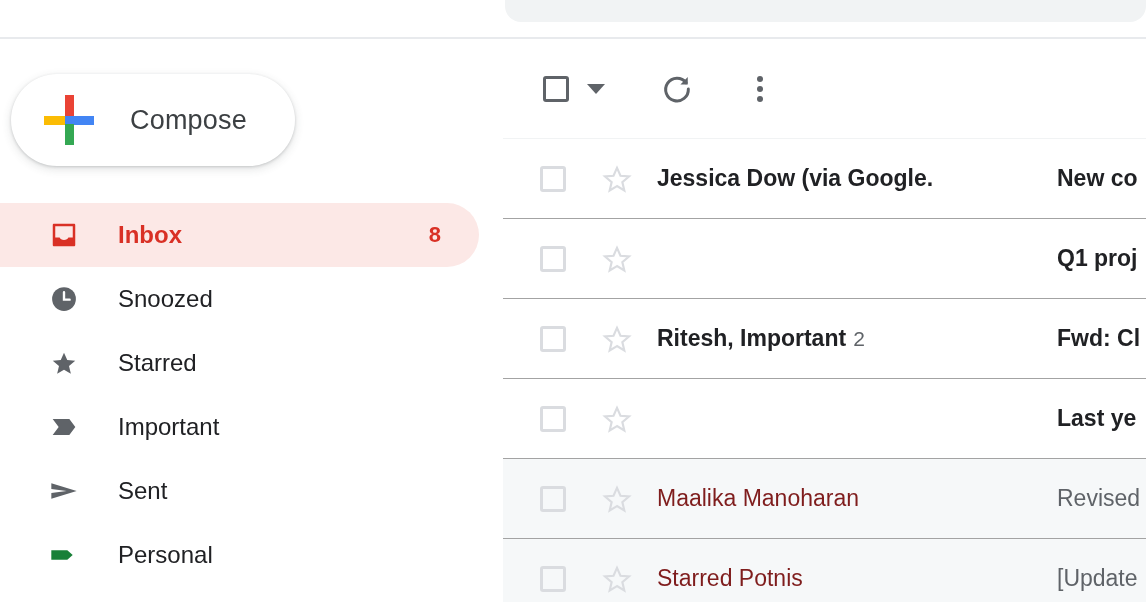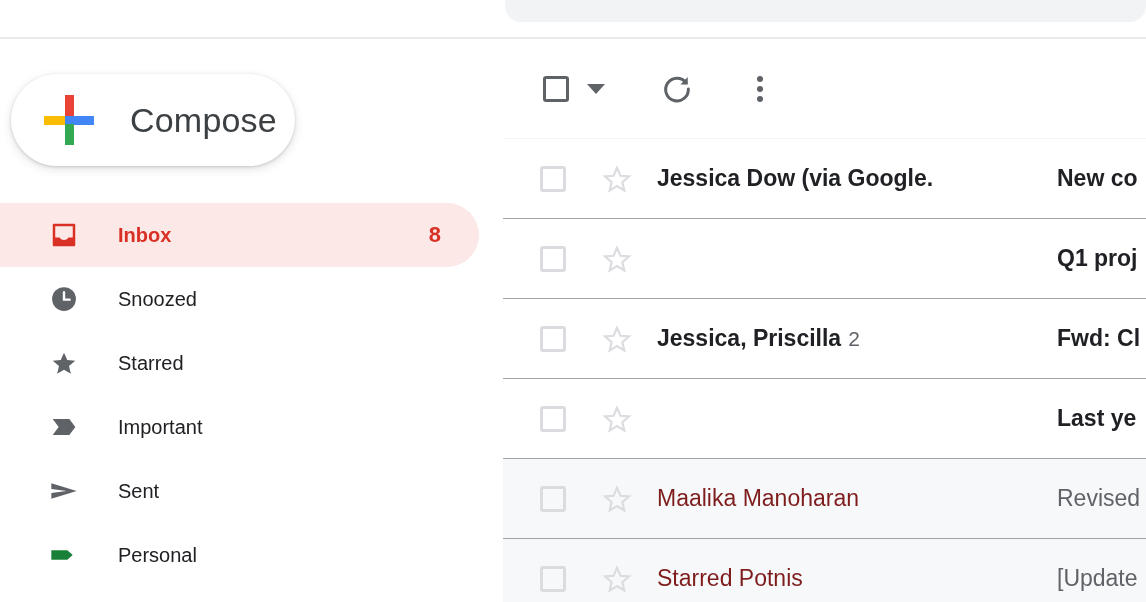--- a/index.html
+++ b/index.html
@@ -71,21 +71,21 @@
     position: absolute;
     display: block;
   }
   .gplus .arm-top    { left: 21px; top: 0px;  width: 9px;  height: 22px; background: #ea4335; }
   .gplus .arm-left   { left: 0px;  top: 21px; width: 22px; height: 9px;  background: #fbbc04; }
   .gplus .arm-right  { left: 21px; top: 21px; width: 29px; height: 9px;  background: #4285f4; }
   .gplus .arm-bottom { left: 21px; top: 29px; width: 9px;  height: 21px; background: #34a853; }
 
   .compose-label {
     margin-left: 36px;
-    font-size: 34px;
+    font-size: 27px;
     color: #3c4043;
     letter-spacing: 0.2px;
   }
 
   .nav-list {
     position: absolute;
     left: 0;
     top: 164px;
     width: 503px;
   }
@@ -107,21 +107,21 @@
   .nav-icon {
     width: 36px;
     height: 36px;
     flex: 0 0 auto;
     display: flex;
     align-items: center;
     justify-content: center;
   }
   .nav-label {
     margin-left: 36px;
-    font-size: 20px;
+    font-size: 24px;
     color: #202124;
     white-space: nowrap;
   }
   .nav-item.active .nav-label {
     color: #d93025;
     font-weight: bold;
   }
   .nav-count {
     position: absolute;
     right: 38px;
@@ -361,21 +361,21 @@
       <span class="row-subject">Q1 proj</span>
     </div>
 
     <div class="mail-row unread">
       <span class="row-check"></span>
       <span class="row-star">
         <svg width="32" height="32" viewBox="0 0 24 24">
             <path fill="none" stroke="#dadce0" stroke-width="1.6" d="M12 17.3l-5.5 3.3 1.5-6.3L3 10.1l6.4-.5L12 3.7l2.6 5.9 6.4.5-5 4.2 1.5 6.3z"></path>
           </svg>
       </span>
-      <span class="row-sender"><span>Jessica, Priscilla</span><span class="thread-count">2</span></span>
+      <span class="row-sender"><span>Ritesh, Important</span><span class="thread-count">2</span></span>
       <span class="row-subject">Fwd: Cl</span>
     </div>
 
     <div class="mail-row unread">
       <span class="row-check"></span>
       <span class="row-star">
         <svg width="32" height="32" viewBox="0 0 24 24">
             <path fill="none" stroke="#dadce0" stroke-width="1.6" d="M12 17.3l-5.5 3.3 1.5-6.3L3 10.1l6.4-.5L12 3.7l2.6 5.9 6.4.5-5 4.2 1.5 6.3z"></path>
           </svg>
       </span>

